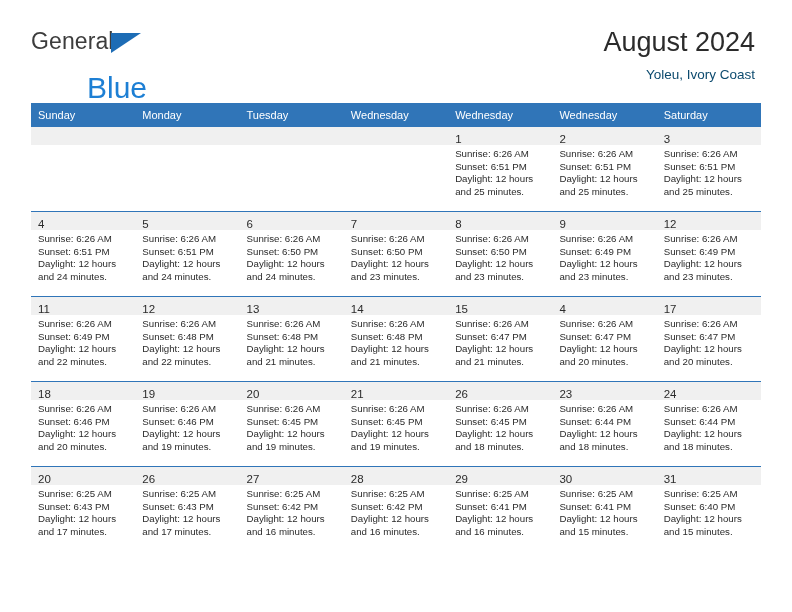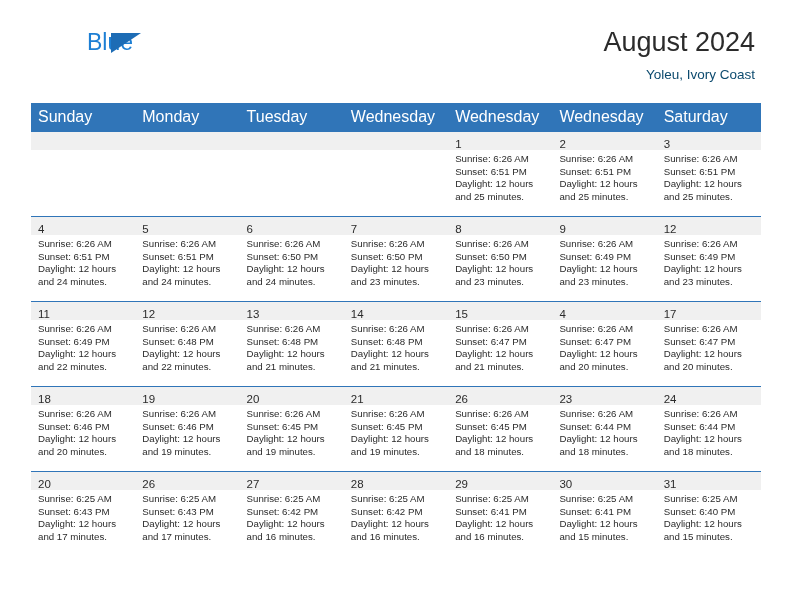--- a/index.html
+++ b/index.html
@@ -49,24 +49,24 @@
     position: absolute;
     left: 80px;
     top: 3px;
     width: 0;
     height: 0;
     border-left: 30px solid #1d6cb5;
     border-bottom: 20px solid transparent;
   }
   .brand-row2 {
     display: block;
-    font-size: 23px;
+    font-size: 30px;
     color: #1d7fd4;
     margin-left: 56px;
-    margin-top: 1px;
+    margin-top: 17px;
   }
   .title-block {
     position: absolute;
     right: 6px;
     top: 0;
     text-align: right;
   }
   .cal-title {
     font-size: 27px;
     color: #2b2b2b;
@@ -87,21 +87,21 @@
     left: 31px;
     top: 103px;
     width: 730px;
     border-collapse: collapse;
     table-layout: fixed;
   }
   .calendar th {
     background: #3075b8;
     color: #ffffff;
     font-weight: normal;
-    font-size: 16px;
+    font-size: 11px;
     text-align: left;
     padding: 5px 0 5px 7px;
     height: 13px;
     border: none;
   }
   .calendar td {
     vertical-align: top;
     padding: 0;
     border: none;
     border-top: 1.6px solid #3075b8;
@@ -134,20 +134,21 @@
   .empty-cell .daynum-band { background: #f0f0f0; }
 </style>
 </head>
 <body>
 
 <div class="page">
 
   <div class="header">
 
     <div class="brand">
+      <span class="brand-row1">General</span>
       <span class="brand-triangle"></span>
       <span class="brand-row2">Blue</span>
     </div>
 
     <div class="title-block">
       <div class="cal-title">August 2024</div>
       <div class="cal-subtitle">Yoleu, Ivory Coast</div>
     </div>
 
   </div>

